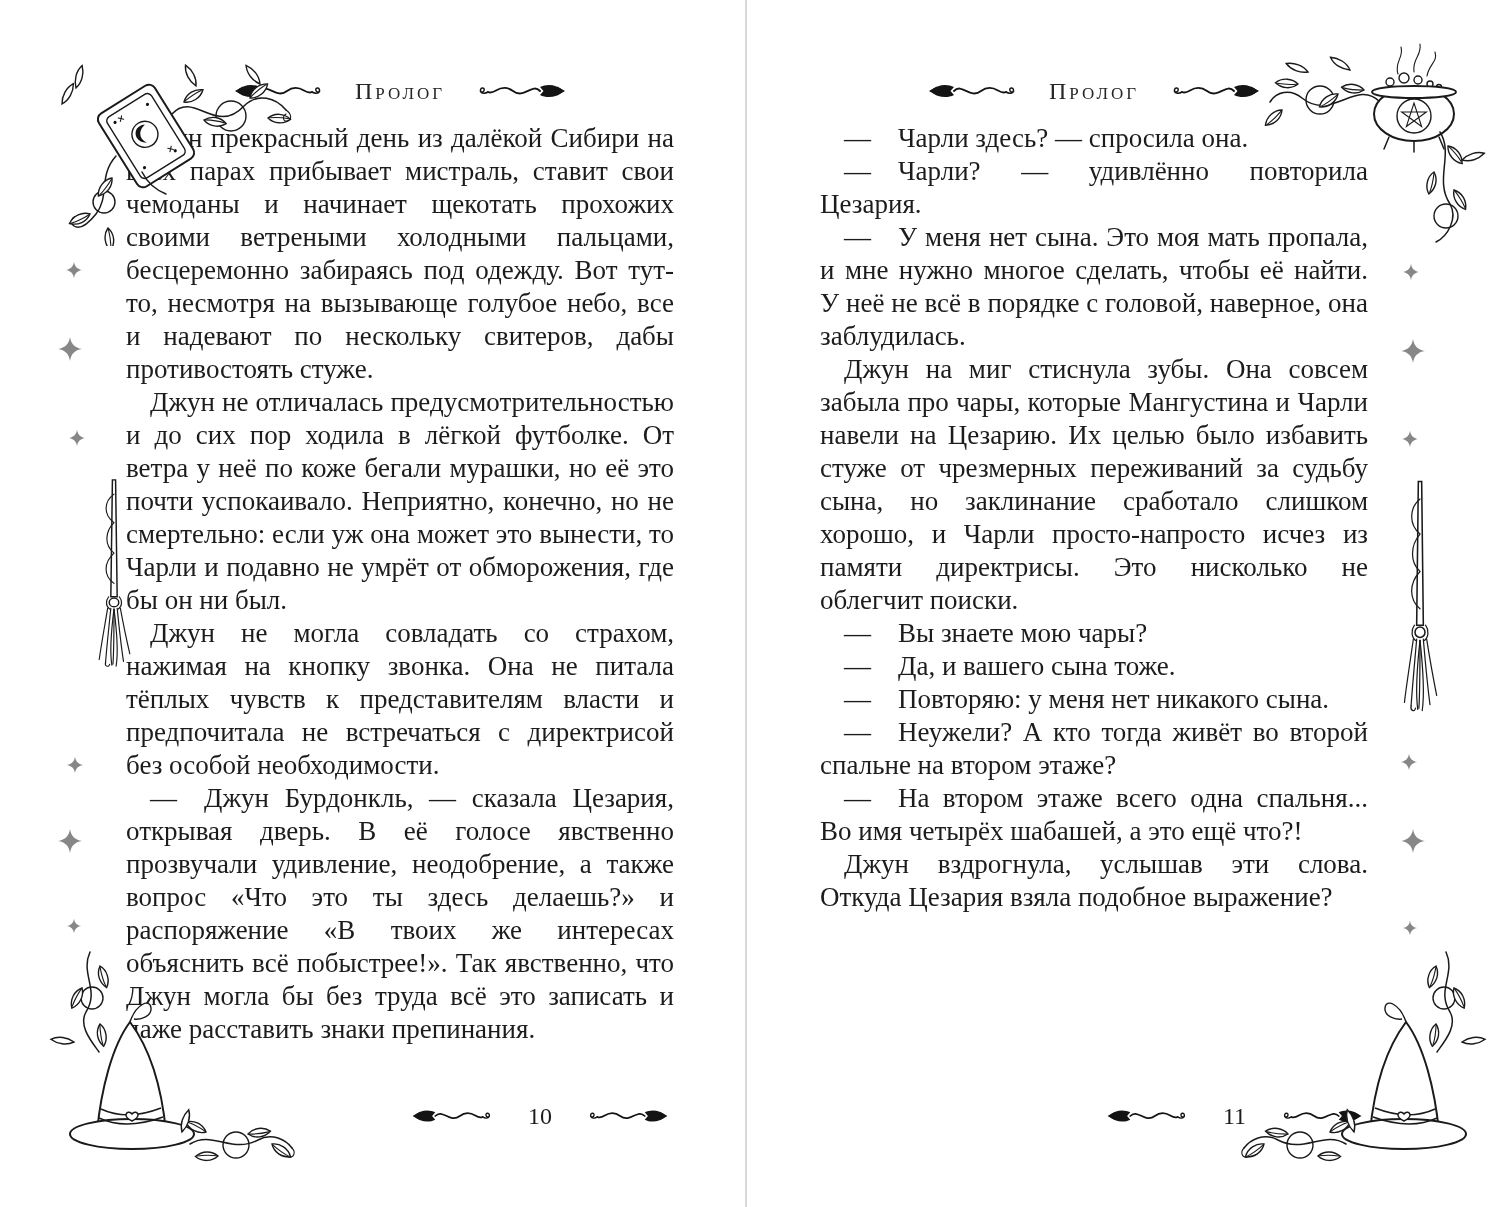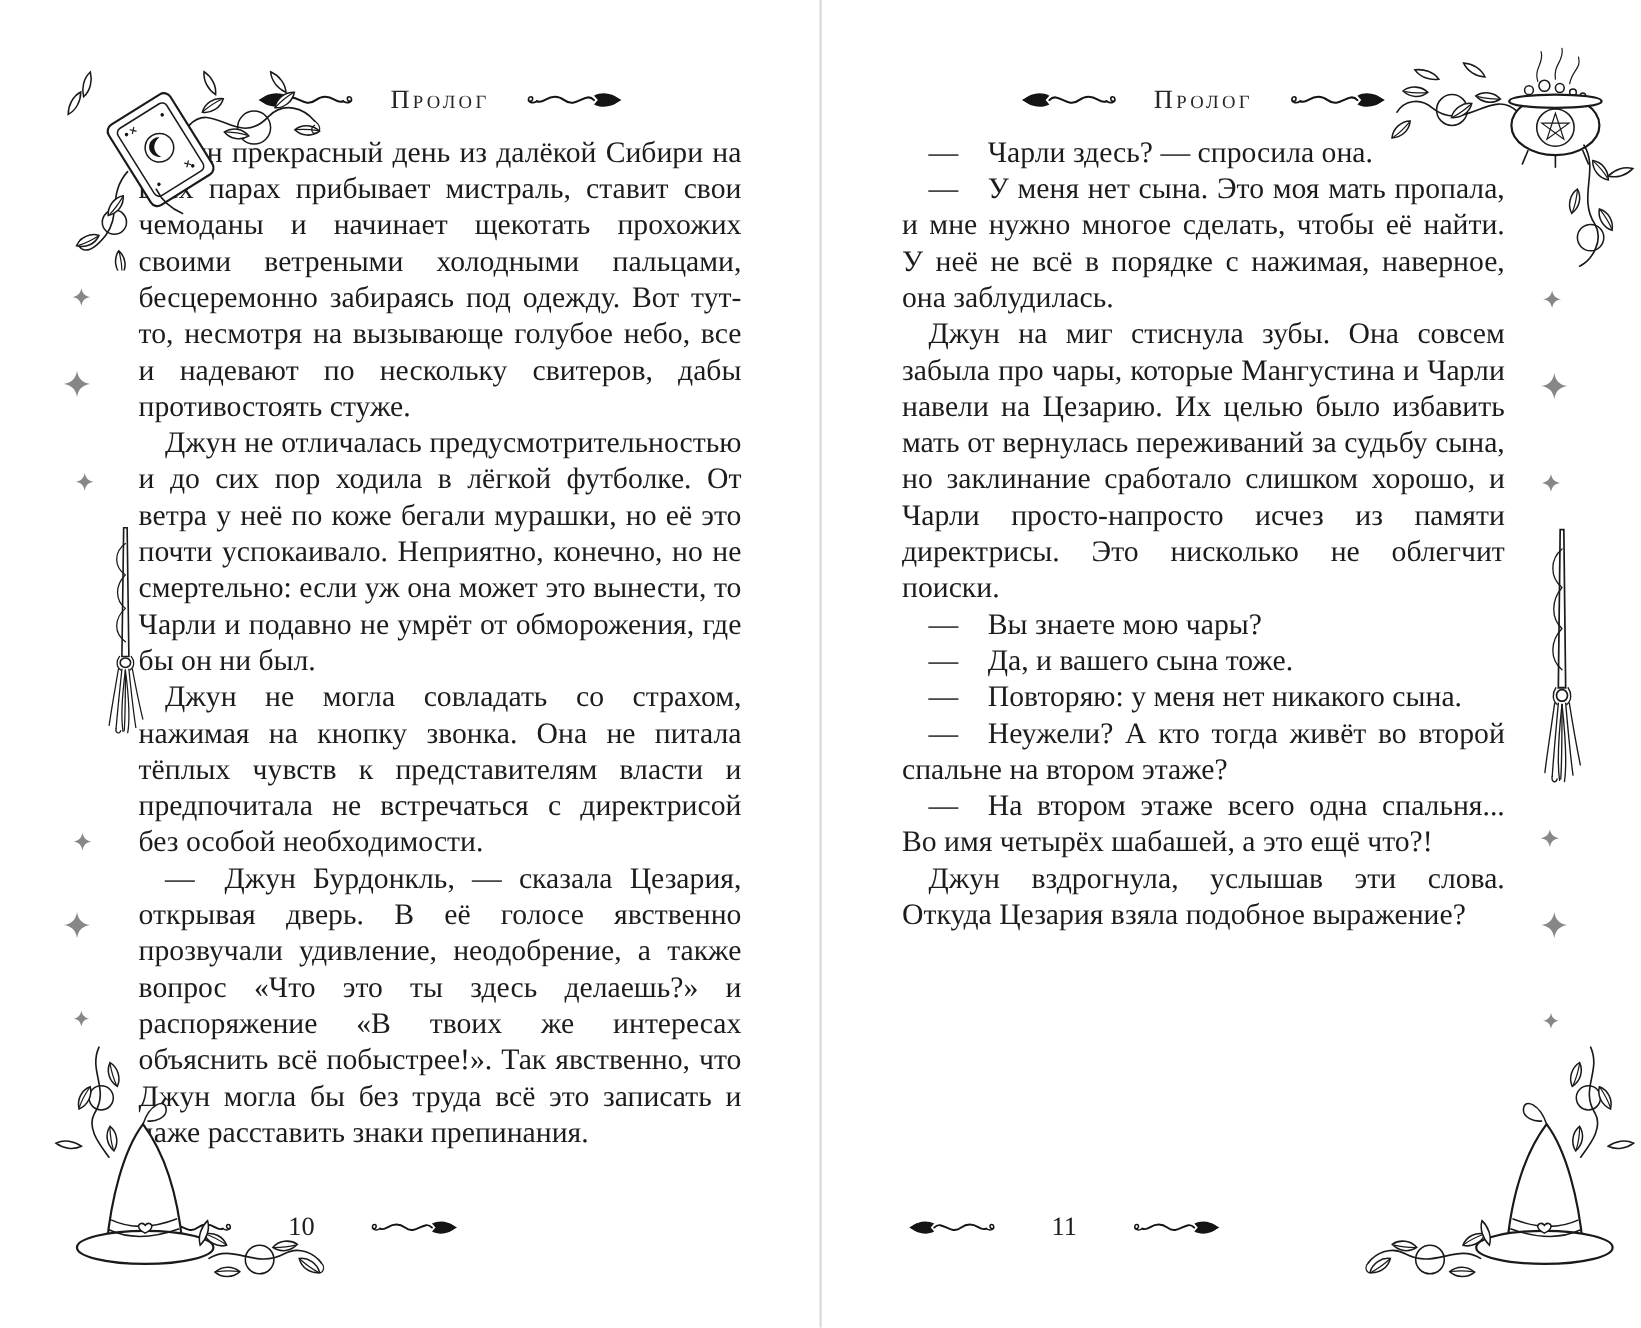--- a/index.html
+++ b/index.html
@@ -27,21 +27,21 @@
   .flourish.small{width:104px;height:20px;}
 
   .text-block{position:absolute;top:122px;left:0;right:0;}
   .text-block p{
     margin:0;font-size:27px;line-height:33px;text-align:justify;text-indent:24px;
   }
   .text-block p.cont{text-indent:0;}
 
   .page-footer{
     position:absolute;top:1104px;left:0;right:0;
-    display:flex;align-items:center;justify-content:flex-start;gap:32px;
+    display:flex;align-items:center;justify-content:flex-end;gap:18px;
   }
   .page-number{font-size:24px;line-height:24px;color:#1c1c1c;}
 
   .orn{position:absolute;}
   .orn.bl{transform:scaleX(-1);}
   .stem{fill:none;stroke:#1a1a1a;stroke-width:1.5;stroke-linecap:round;}
   .thin{fill:none;stroke:#1a1a1a;stroke-width:1.1;stroke-linecap:round;}
   .line{fill:none;stroke:#1a1a1a;stroke-width:1.4;}
   .wline{fill:#ffffff;stroke:#1a1a1a;stroke-width:1.4;}
   .wline2{fill:#ffffff;stroke:#1a1a1a;stroke-width:2;}
@@ -122,22 +122,23 @@
       <svg class="flourish" viewBox="0 0 100 22">
           <use href="#flourish-art"></use>
         </svg>
       <span class="header-title">Пролог</span>
       <svg class="flourish mirrored" viewBox="0 0 100 22">
           <use href="#flourish-art"></use>
         </svg>
     </header>
     <div class="text-block">
       <p>— Чарли здесь? — спросила она.</p>
-      <p>— У меня нет сына. Это моя мать пропала, и мне нужно многое сделать, чтобы её найти. У неё не всё в порядке с нажимая, наверное, она заблудилась.</p>
-      <p>Джун на миг стиснула зубы. Она совсем забыла про чары, которые Мангустина и Чарли навели на Цезарию. Их целью было избавить мать от вернулась переживаний за судьбу сына, но заклинание сработало слишком хорошо, и Чарли просто-напросто исчез из памяти директрисы. Это нисколько не облегчит поиски.</p>
+      <p>— Чарли? — удивлённо повторила Цезария.</p>
+      <p>— У меня нет сына. Это моя мать пропала, и мне нужно многое сделать, чтобы её найти. У неё не всё в порядке с головой, наверное, она заблудилась.</p>
+      <p>Джун на миг стиснула зубы. Она совсем забыла про чары, которые Мангустина и Чарли навели на Цезарию. Их целью было избавить стуже от чрезмерных переживаний за судьбу сына, но заклинание сработало слишком хорошо, и Чарли просто-напросто исчез из памяти директрисы. Это нисколько не облегчит поиски.</p>
       <p>— Вы знаете мою чары?</p>
       <p>— Да, и вашего сына тоже.</p>
       <p>— Повторяю: у меня нет никакого сына.</p>
       <p>— Неужели? А кто тогда живёт во второй спальне на втором этаже?</p>
       <p>— На втором этаже всего одна спальня... Во имя четырёх шабашей, а это ещё что?!</p>
       <p>Джун вздрогнула, услышав эти слова. Откуда Цезария взяла подобное выражение?</p>
     </div>
     <footer class="page-footer">
       <svg class="flourish small" viewBox="0 0 100 22">
           <use href="#flourish-art"></use>

